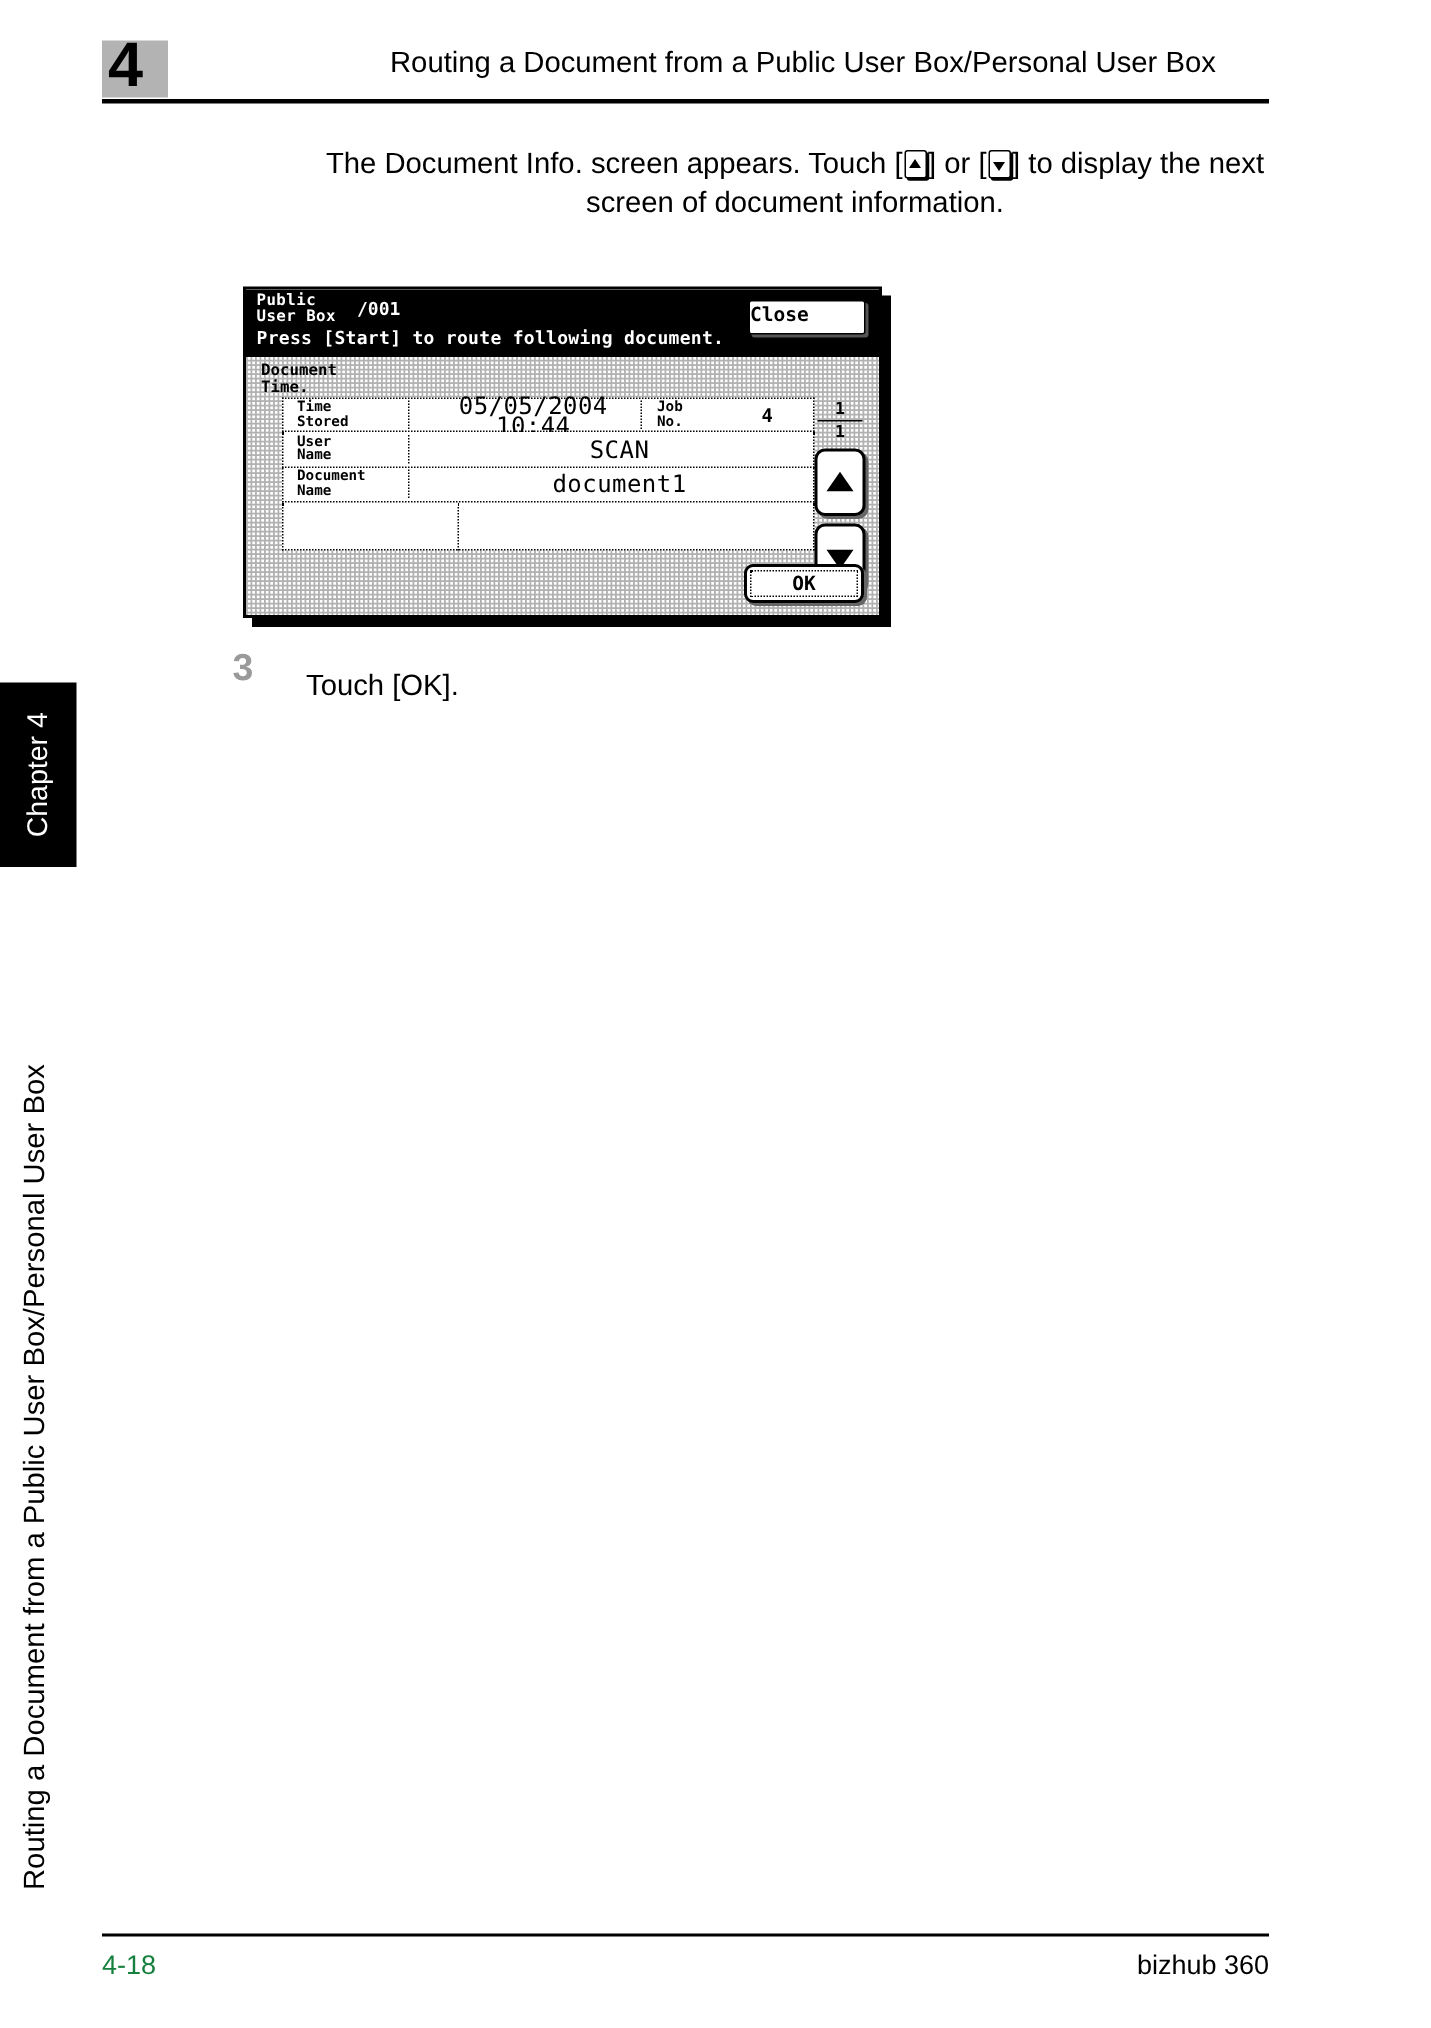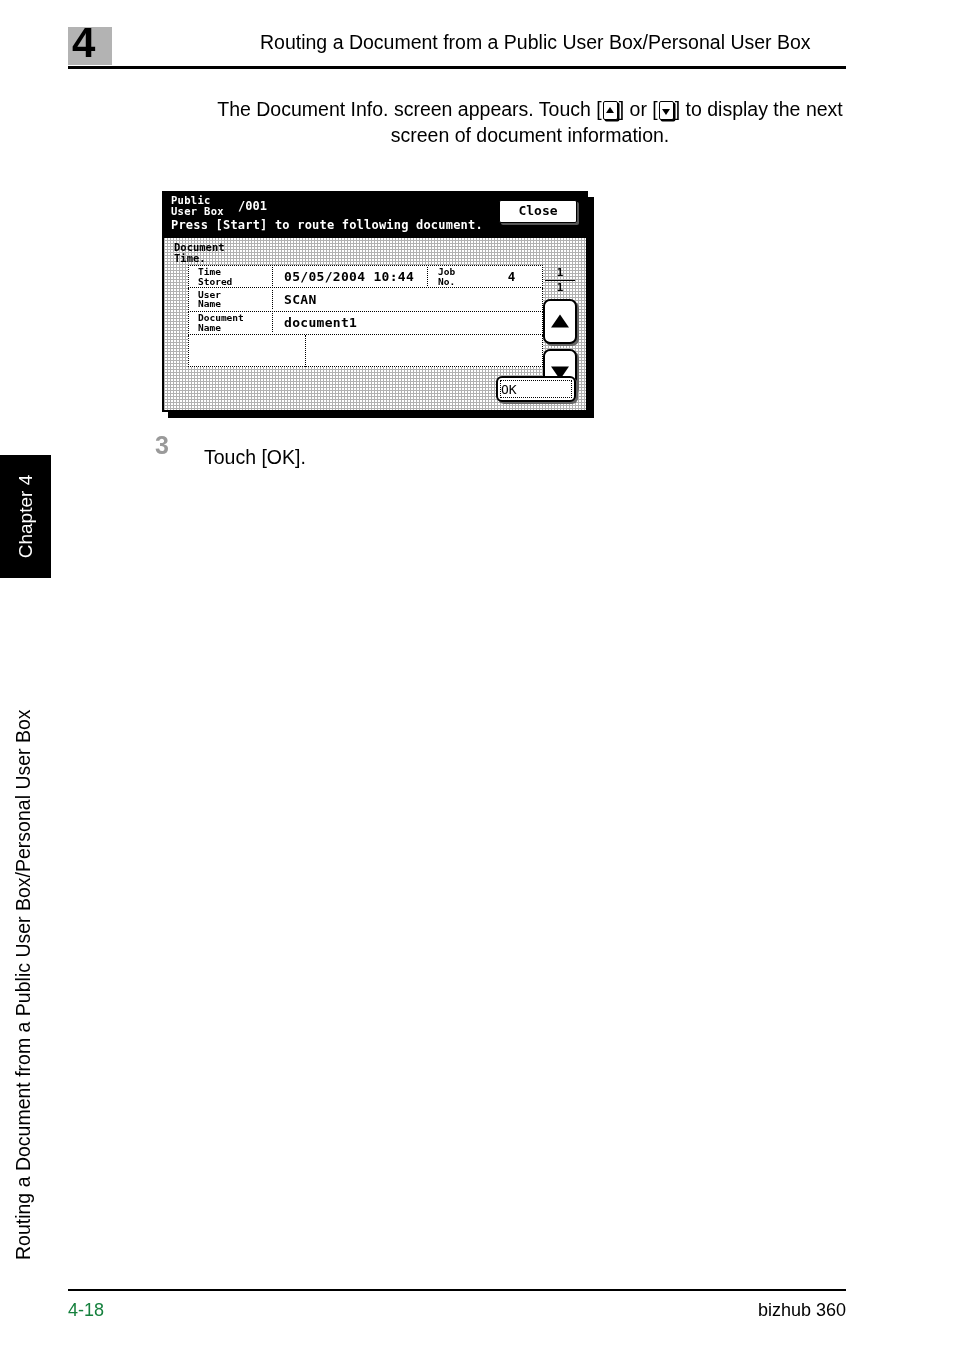--- a/index.html
+++ b/index.html
@@ -110,21 +110,21 @@
     font-size:12px; font-weight:bold; line-height:13px;
     letter-spacing:0.2px;
   }
   .btn-close{
     position:absolute; right:9px; top:7px;
     width:78px; height:23px;
     background:#fff; color:#000;
     border:1.6px solid #000;
     border-radius:2px;
     font-size:13px; font-weight:bold;
-    line-height:20px; text-align:center;
+    line-height:20px; 
     box-shadow:2px 2px 0 0 #555;
   }
 
   
   .lcd-body{
     position:absolute; left:0; top:43px;
     width:422px; height:174px;
     background:#ffffff;
     border-top:2px solid #000;
   }
@@ -162,22 +162,23 @@
   .trow:first-child{ border-top:1px dotted #000; }
   .tlabel{
     width:84px; flex:0 0 84px;
     padding-left:9px;
     font-size:9.5px; font-weight:bold; line-height:9.5px;
     border-right:1px dotted #000;
   }
   .tlabel span{ display:block; }
   .tval{
     flex:1; padding-left:11px;
-    font-size:13px; font-weight:bold; line-height:13px;
+    font-size:16px; font-weight:normal; line-height:13px;
     letter-spacing:0.3px;
+    text-align:center;
   }
   .tval-time{ flex:0 0 154px; }
   .tjob-label{
     flex:0 0 62px;
     padding-left:10px;
     font-size:9.5px; font-weight:bold; line-height:9.5px;
     border-left:1px dotted #000;
   }
   .tjob-label span{ display:block; }
   .tjob-val{
@@ -233,22 +234,22 @@
   .scroll-down { top:111px; }
   .scroll-down::after { border-top:13px solid #000; margin-top:1px; }
 
   
   .btn-ok{
     position:absolute; right:10px; bottom:8px;
     width:80px; height:26px;
     background:#fff;
     border:2px solid #000;
     border-radius:6px;
-    font-size:13px; font-weight:normal;
-    line-height:22px; text-align:left;
+    font-size:13px; font-weight:bold;
+    line-height:22px; text-align:center;
     z-index:5;
     box-shadow:2px 2px 0 0 #666;
   }
   .btn-ok .inner{
     position:absolute; left:2px; top:2px; right:2px; bottom:2px;
     border:1px dotted #000;
     line-height:18px;
   }
 
   

